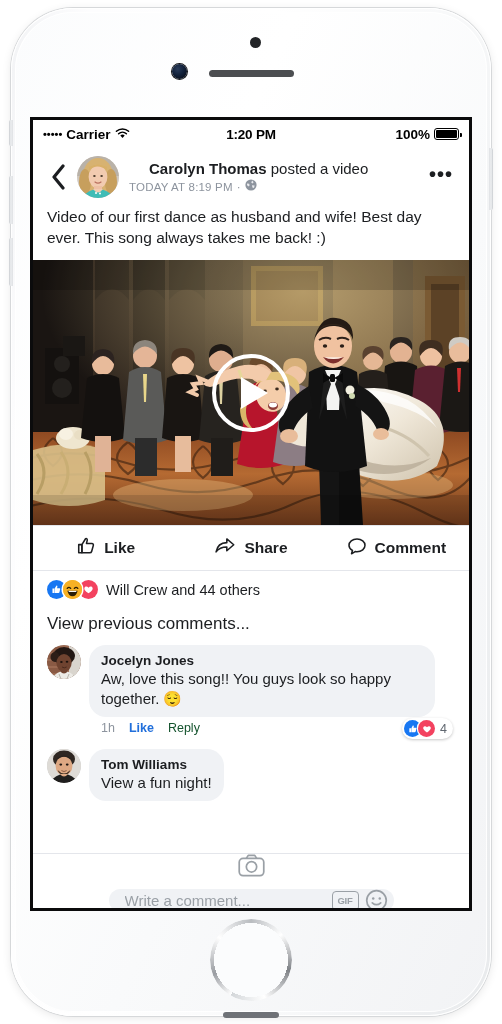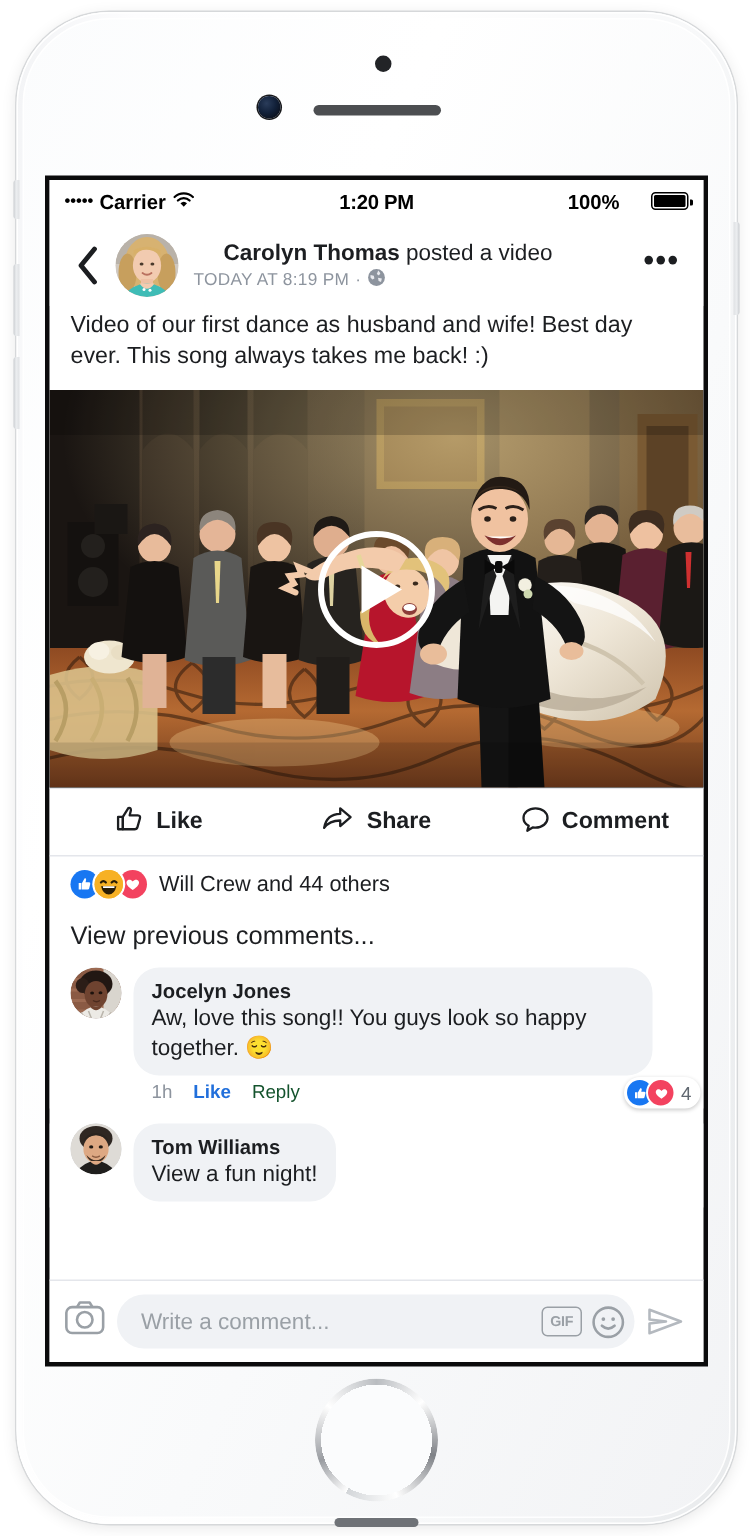--- a/index.html
+++ b/index.html
@@ -106,21 +106,21 @@
     display: flex;
     align-items: center;
     padding: 0 10px;
     font-size: 13.5px;
     font-weight: bold;
     color: #000;
     background: #fff;
   }
   .sb-left { display: flex; align-items: center; gap: 4px; flex: 1; }
   .sb-center { flex: 0 0 auto; letter-spacing: -0.2px; }
-  .sb-right { display: flex; align-items: center; justify-content: flex-end; gap: 21px; flex: 1; }
+  .sb-right { display: flex; align-items: center; justify-content: flex-end; gap: 4px; flex: 1; }
   .dots { letter-spacing: 0px; font-size: 11px; line-height: 1; }
   .wifi { display: inline-block; }
   .battery {
     width: 25px; height: 12px;
     border: 1.4px solid #000; border-radius: 3px;
     position: relative; box-sizing: border-box;
     padding: 1px;
   }
   .battery::after {
     content: ""; position: absolute; right: -4px; top: 3.5px;
@@ -223,21 +223,21 @@
   }
 
   
   #view-previous {
     padding: 9px 14px 11px 14px;
     font-size: 17px; font-weight: normal; color: #1c1e21;
     cursor: pointer; background: #fff;
   }
 
   
-  .comment { display: flex; padding: 0 0 4px 14px; background: #fff; }
+  .comment { display: flex; padding: 0 14px 4px 14px; background: #fff; }
   .c-avatar {
     width: 34px; height: 34px; border-radius: 50%;
     flex: 0 0 auto; margin-right: 8px; overflow: hidden; position: relative;
     background: #cfcfcf;
   }
   .c-body { flex: 1; min-width: 0; position: relative; }
   .bubble {
     display: inline-block;
     background: #f0f2f5; border-radius: 17px;
     padding: 7px 12px 8px 12px;
@@ -263,20 +263,21 @@
   .reac-pill .cnt { font-size: 12.5px; color: #606770; margin-left: 3px; }
 
   
   #composer {
     position: absolute; left: 0; right: 0; bottom: 0;
     height: 54px;
     display: flex; align-items: center;
     padding: 0 10px; gap: 8px;
     border-top: 1px solid #e4e6eb;
     background: #fff;
+    flex-direction: column;
   }
   #camera-icon { flex: 0 0 auto; cursor: pointer; }
   #comment-input-wrap {
     flex: 1; height: 36px;
     background: #f0f2f5; border-radius: 18px;
     display: flex; align-items: center;
     padding: 0 6px 0 14px; gap: 6px;
   }
   #comment-input {
     flex: 1; border: none; outline: none; background: transparent;

